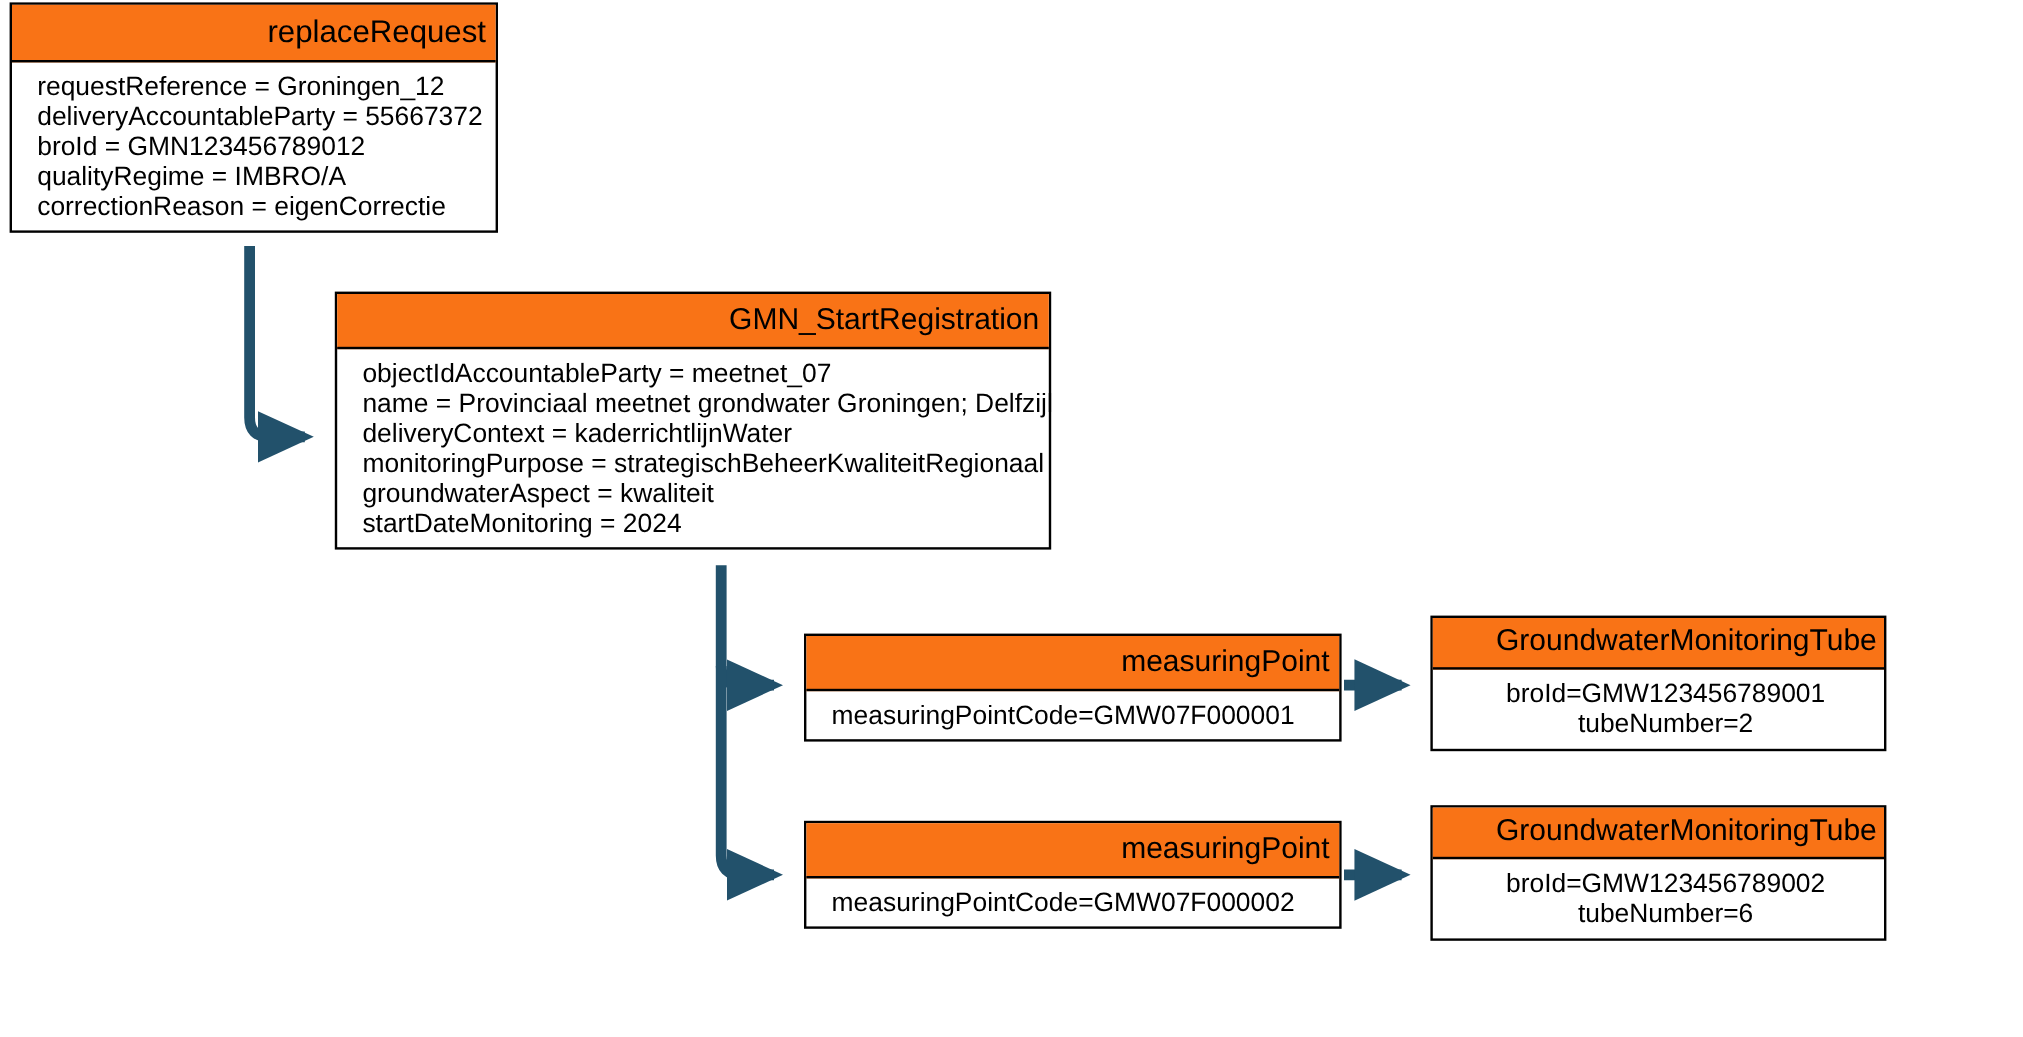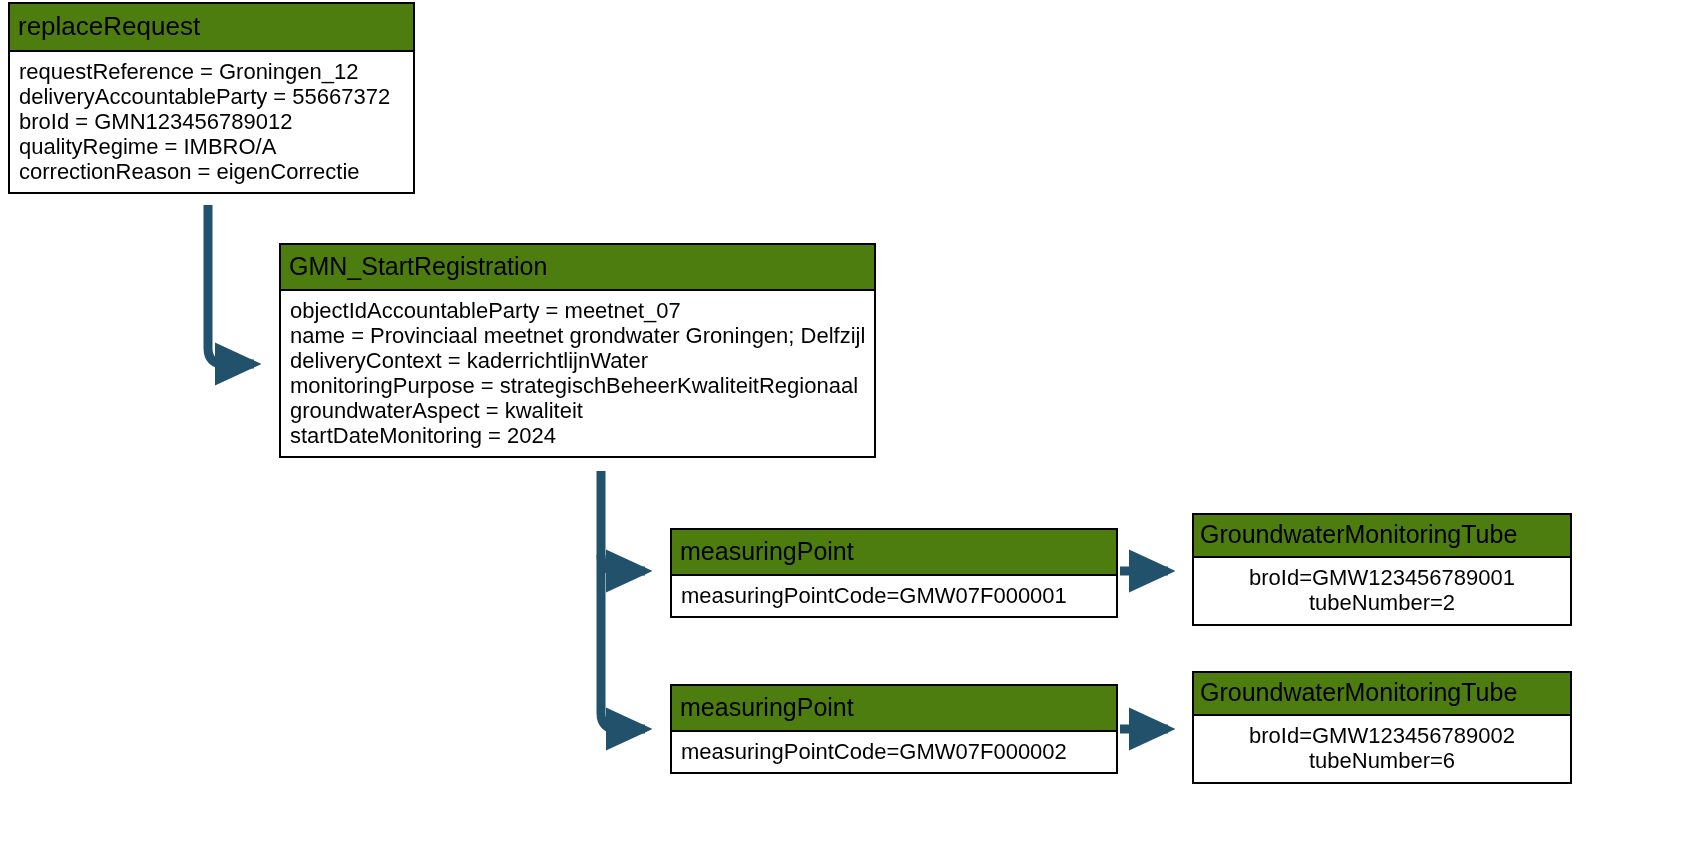--- a/index.html
+++ b/index.html
@@ -19,36 +19,37 @@
     overflow: hidden;
   }
   .node {
     position: absolute;
     box-sizing: border-box;
     border: 2px solid #000000;
     background: #ffffff;
   }
   .node-title {
     box-sizing: border-box;
-    background: #4d7c0f;
+    background: #f97316;
     border-bottom: 2px solid #000000;
-    text-align: left;
+    text-align: right;
     font-size: 25px;
     line-height: 1.0;
     padding: 9px 8px 10px 8px;
     white-space: nowrap;
   }
   .node-body {
     box-sizing: border-box;
     padding: 7px 9px 8px 9px;
     font-size: 22px;
     line-height: 25px;
   }
   .attr {
     white-space: nowrap;
+    margin-left: 12px;
   }
   
   #node-replace-request {
     left: 8px;  top: 2px;  width: 407px;
   }
   #node-replace-request .node-title { font-size: 26px; padding: 9px 8px 11px; }
   #node-gmn-start {
     left: 279px; top: 243px; width: 597px;
   }
   #node-measuring-point-1 {

